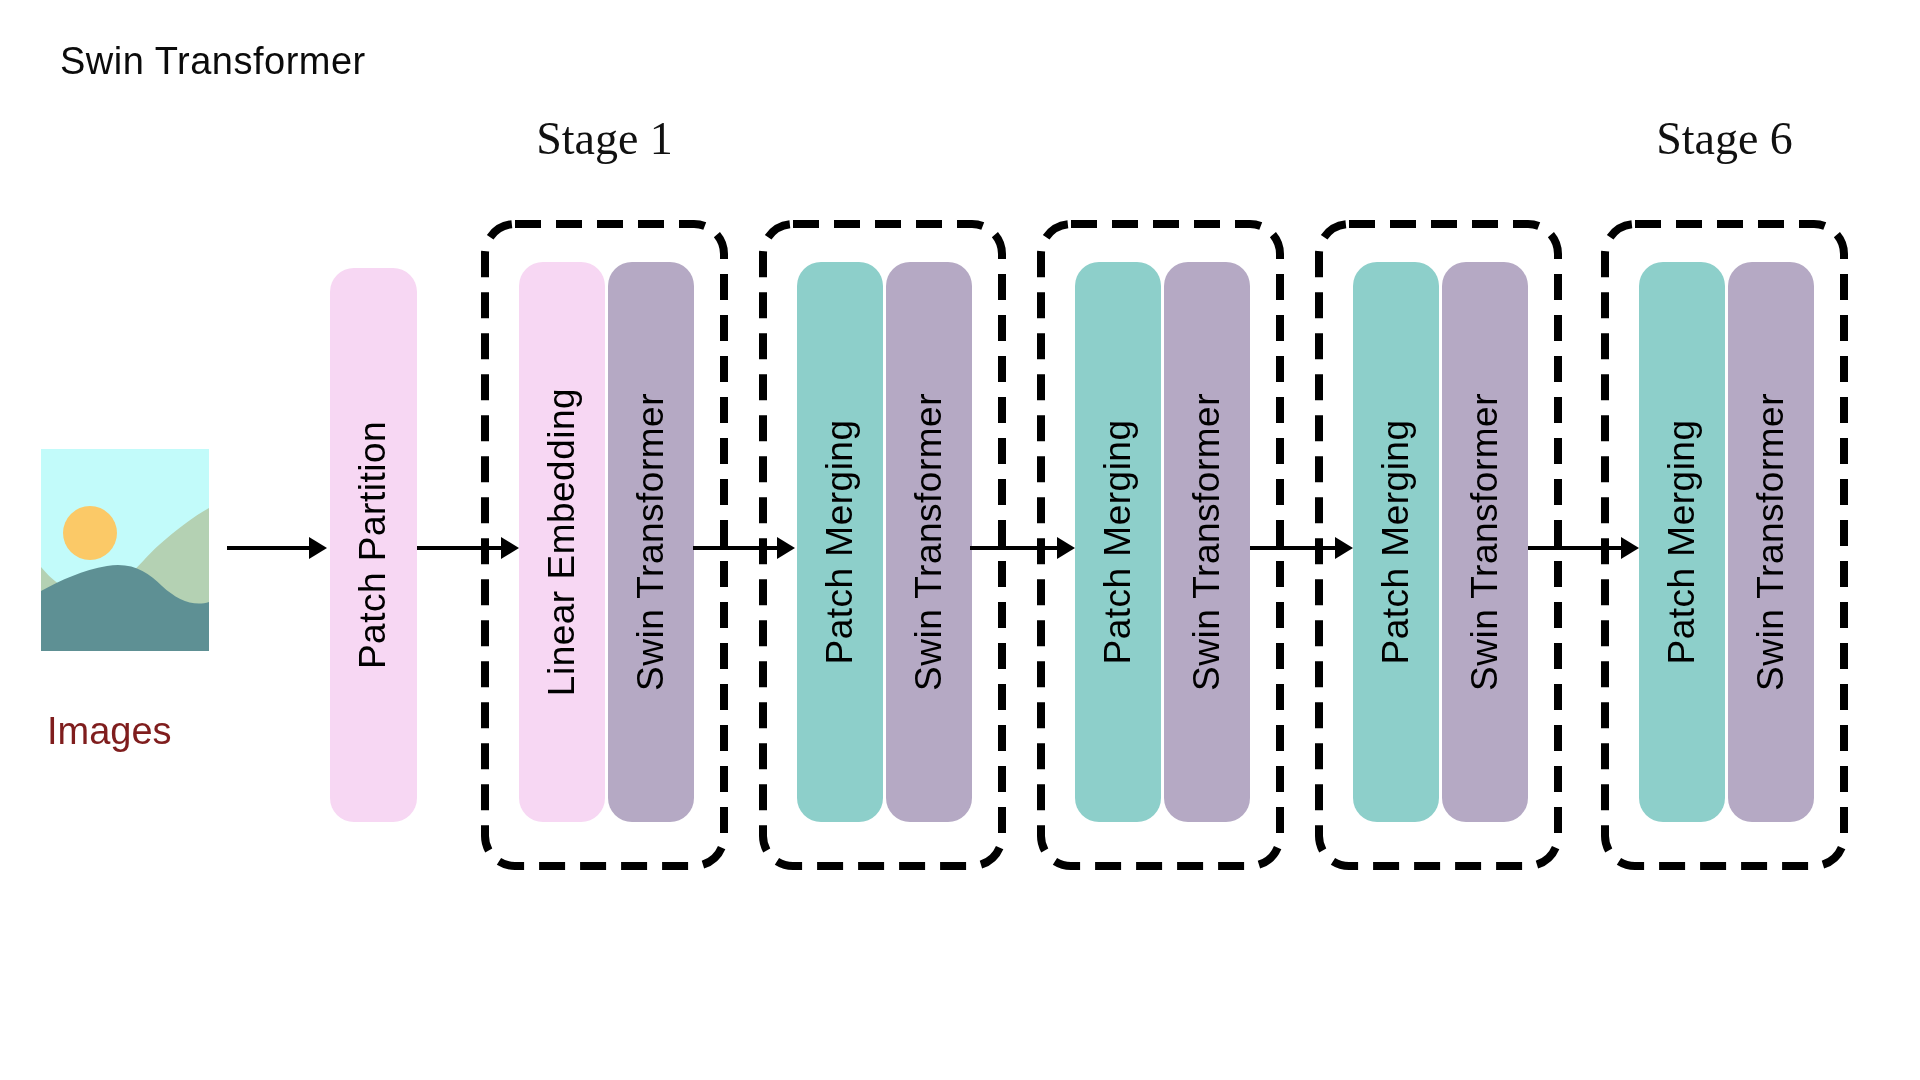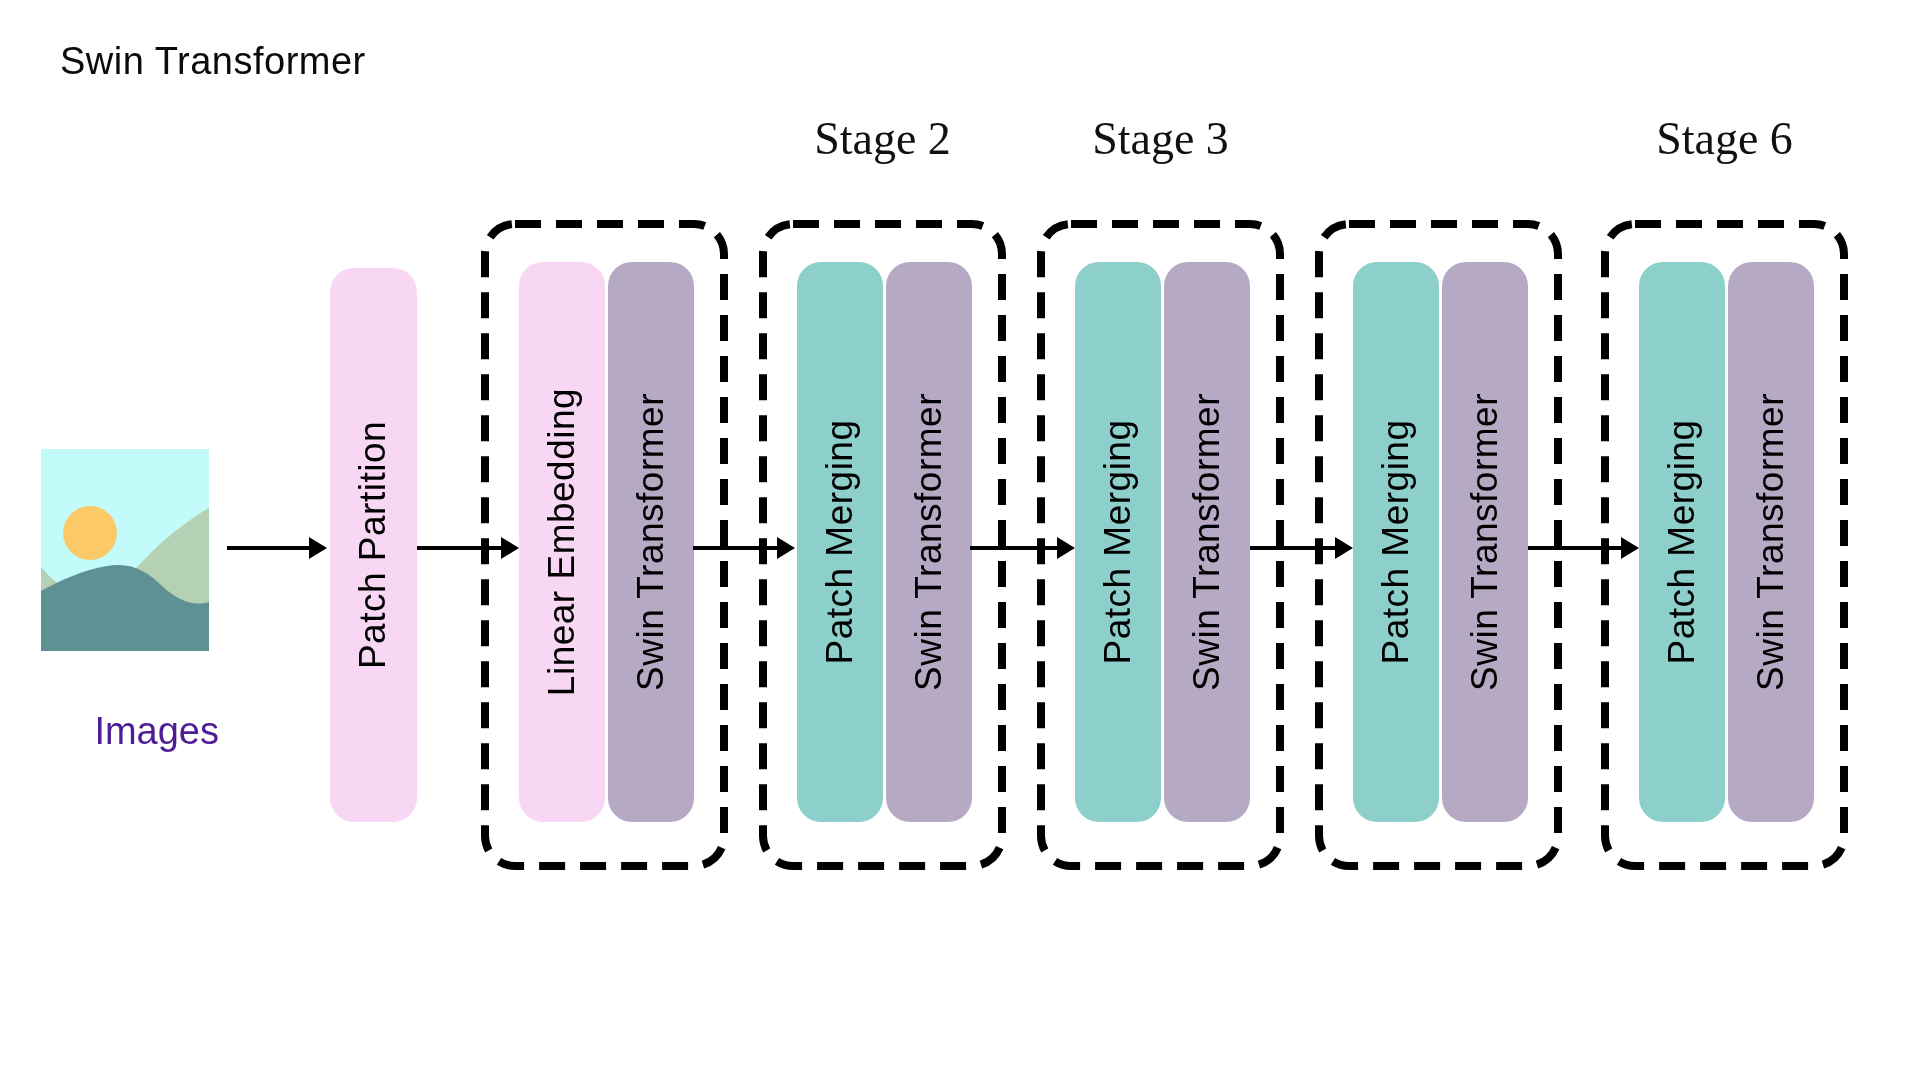--- a/index.html
+++ b/index.html
@@ -9,21 +9,21 @@
   }
   .title{
     position:absolute;left:60px;top:40px;font-size:38px;letter-spacing:.5px;color:#0b0b0b;
   }
   .stage-label{
     position:absolute;top:112px;width:247px;text-align:center;
     font-family:"Liberation Serif", serif;font-size:46px;color:#111;
   }
   .img-icon{position:absolute;left:41px;top:449px;width:168px;height:202px;}
   .images-label{
-    position:absolute;left:31px;top:710px;width:188px;text-align:right;font-size:38px;color:#4c1d95;
+    position:absolute;left:47px;top:710px;width:188px;text-align:left;font-size:38px;color:#7f1d1d;
   }
   .bar{
     position:absolute;border-radius:24px;
   }
   .vwrap{position:absolute;inset:0;display:flex;align-items:center;justify-content:center;}
   .vtext{
     transform:rotate(-90deg);white-space:nowrap;font-size:37px;color:#000;letter-spacing:.5px;
   }
   .pp-bar{left:330px;top:268px;width:87px;height:554px;}
   .stage{position:absolute;top:220px;width:247px;height:650px;}
@@ -38,22 +38,21 @@
     border-top:11px solid transparent;border-bottom:11px solid transparent;border-left:18px solid #000;
   }
 </style>
 </head>
 <body>
 
 <div class="canvas">
 
   <div class="title">Swin Transformer</div>
 
-  <div class="stage-label" style="left:759px">Stage 2</div>
-  <div class="stage-label" style="left:1037px">Stage 3</div>
+  <div class="stage-label" style="left:481px">Stage 1</div>
   <div class="stage-label" style="left:1601px">Stage 6</div>
 
   <svg class="img-icon" viewBox="0 0 168 202">
     <rect x="0" y="0" width="168" height="202" fill="#c2fbfa"></rect>
     <circle cx="49" cy="84" r="27" fill="#fbc967"></circle>
     <path d="M0,118 C18,140 42,152 64,143 C86,134 100,112 118,96 C136,80 152,68 168,59 L168,202 L0,202 Z" fill="#b4d1b3"></path>
     <path d="M0,142 C20,131 42,121 66,117 C92,113 106,123 121,137 C136,151 153,158 168,153 L168,202 L0,202 Z" fill="#5e9094"></path>
   </svg>
   <div class="images-label">Images</div>
 

